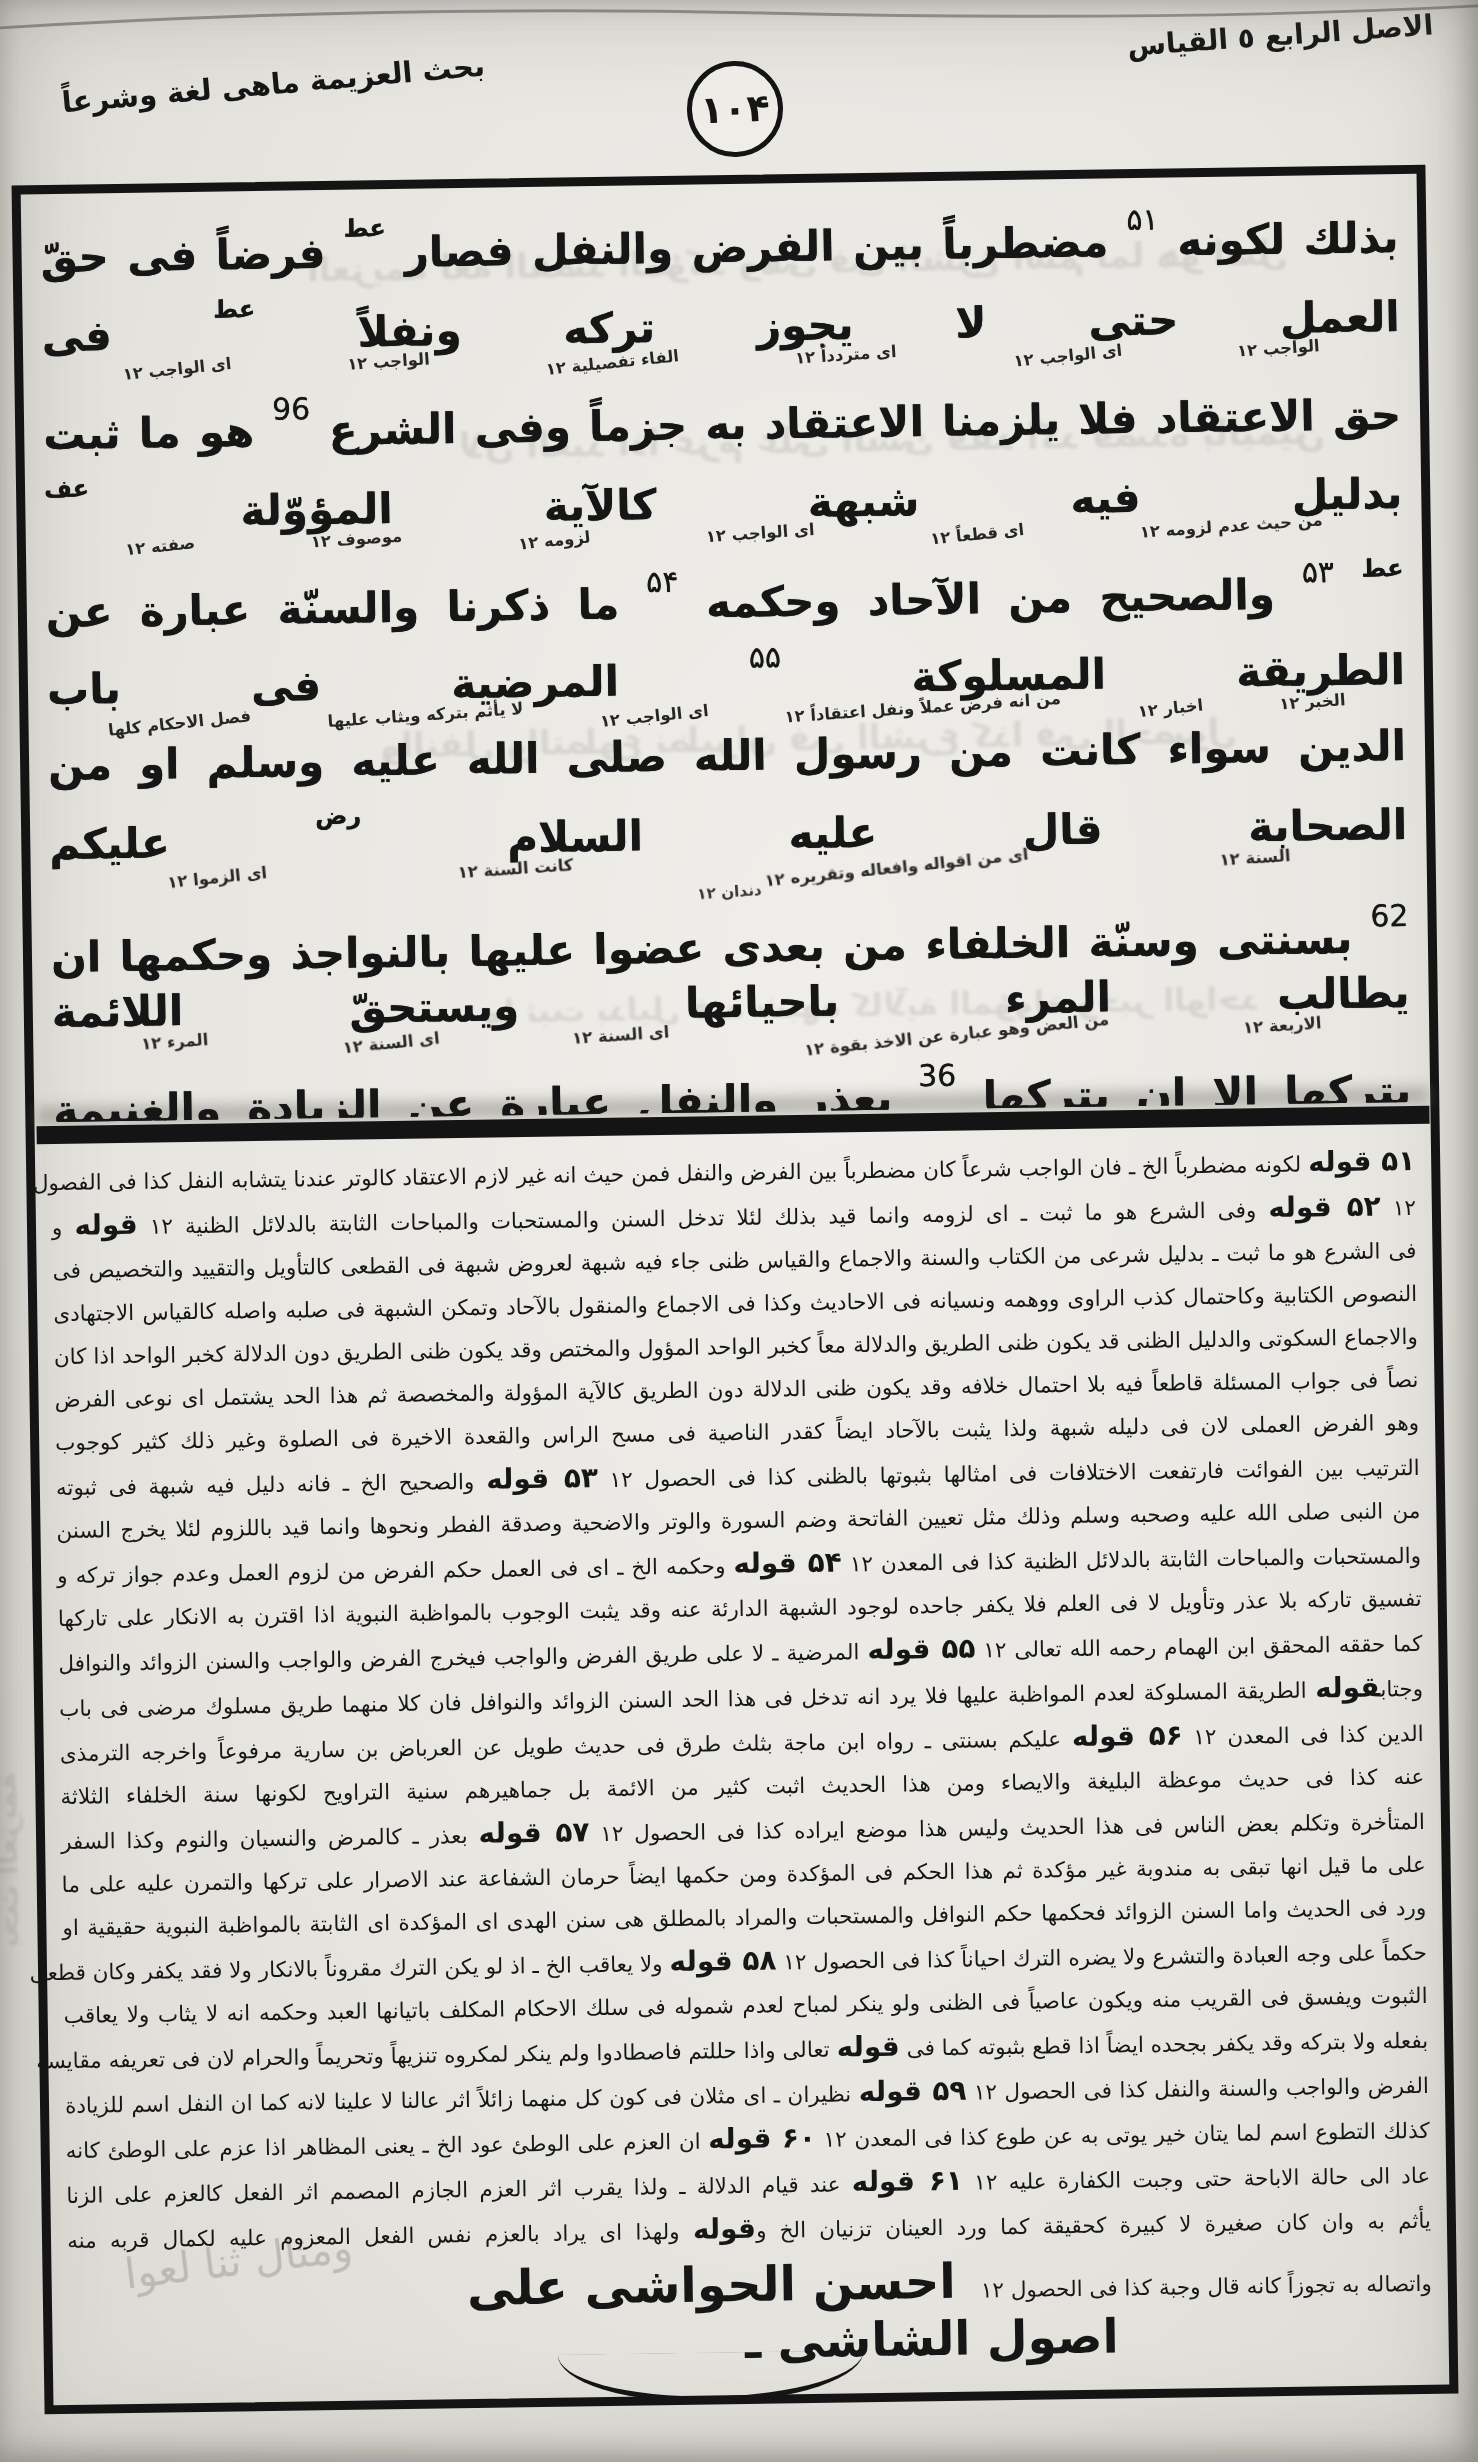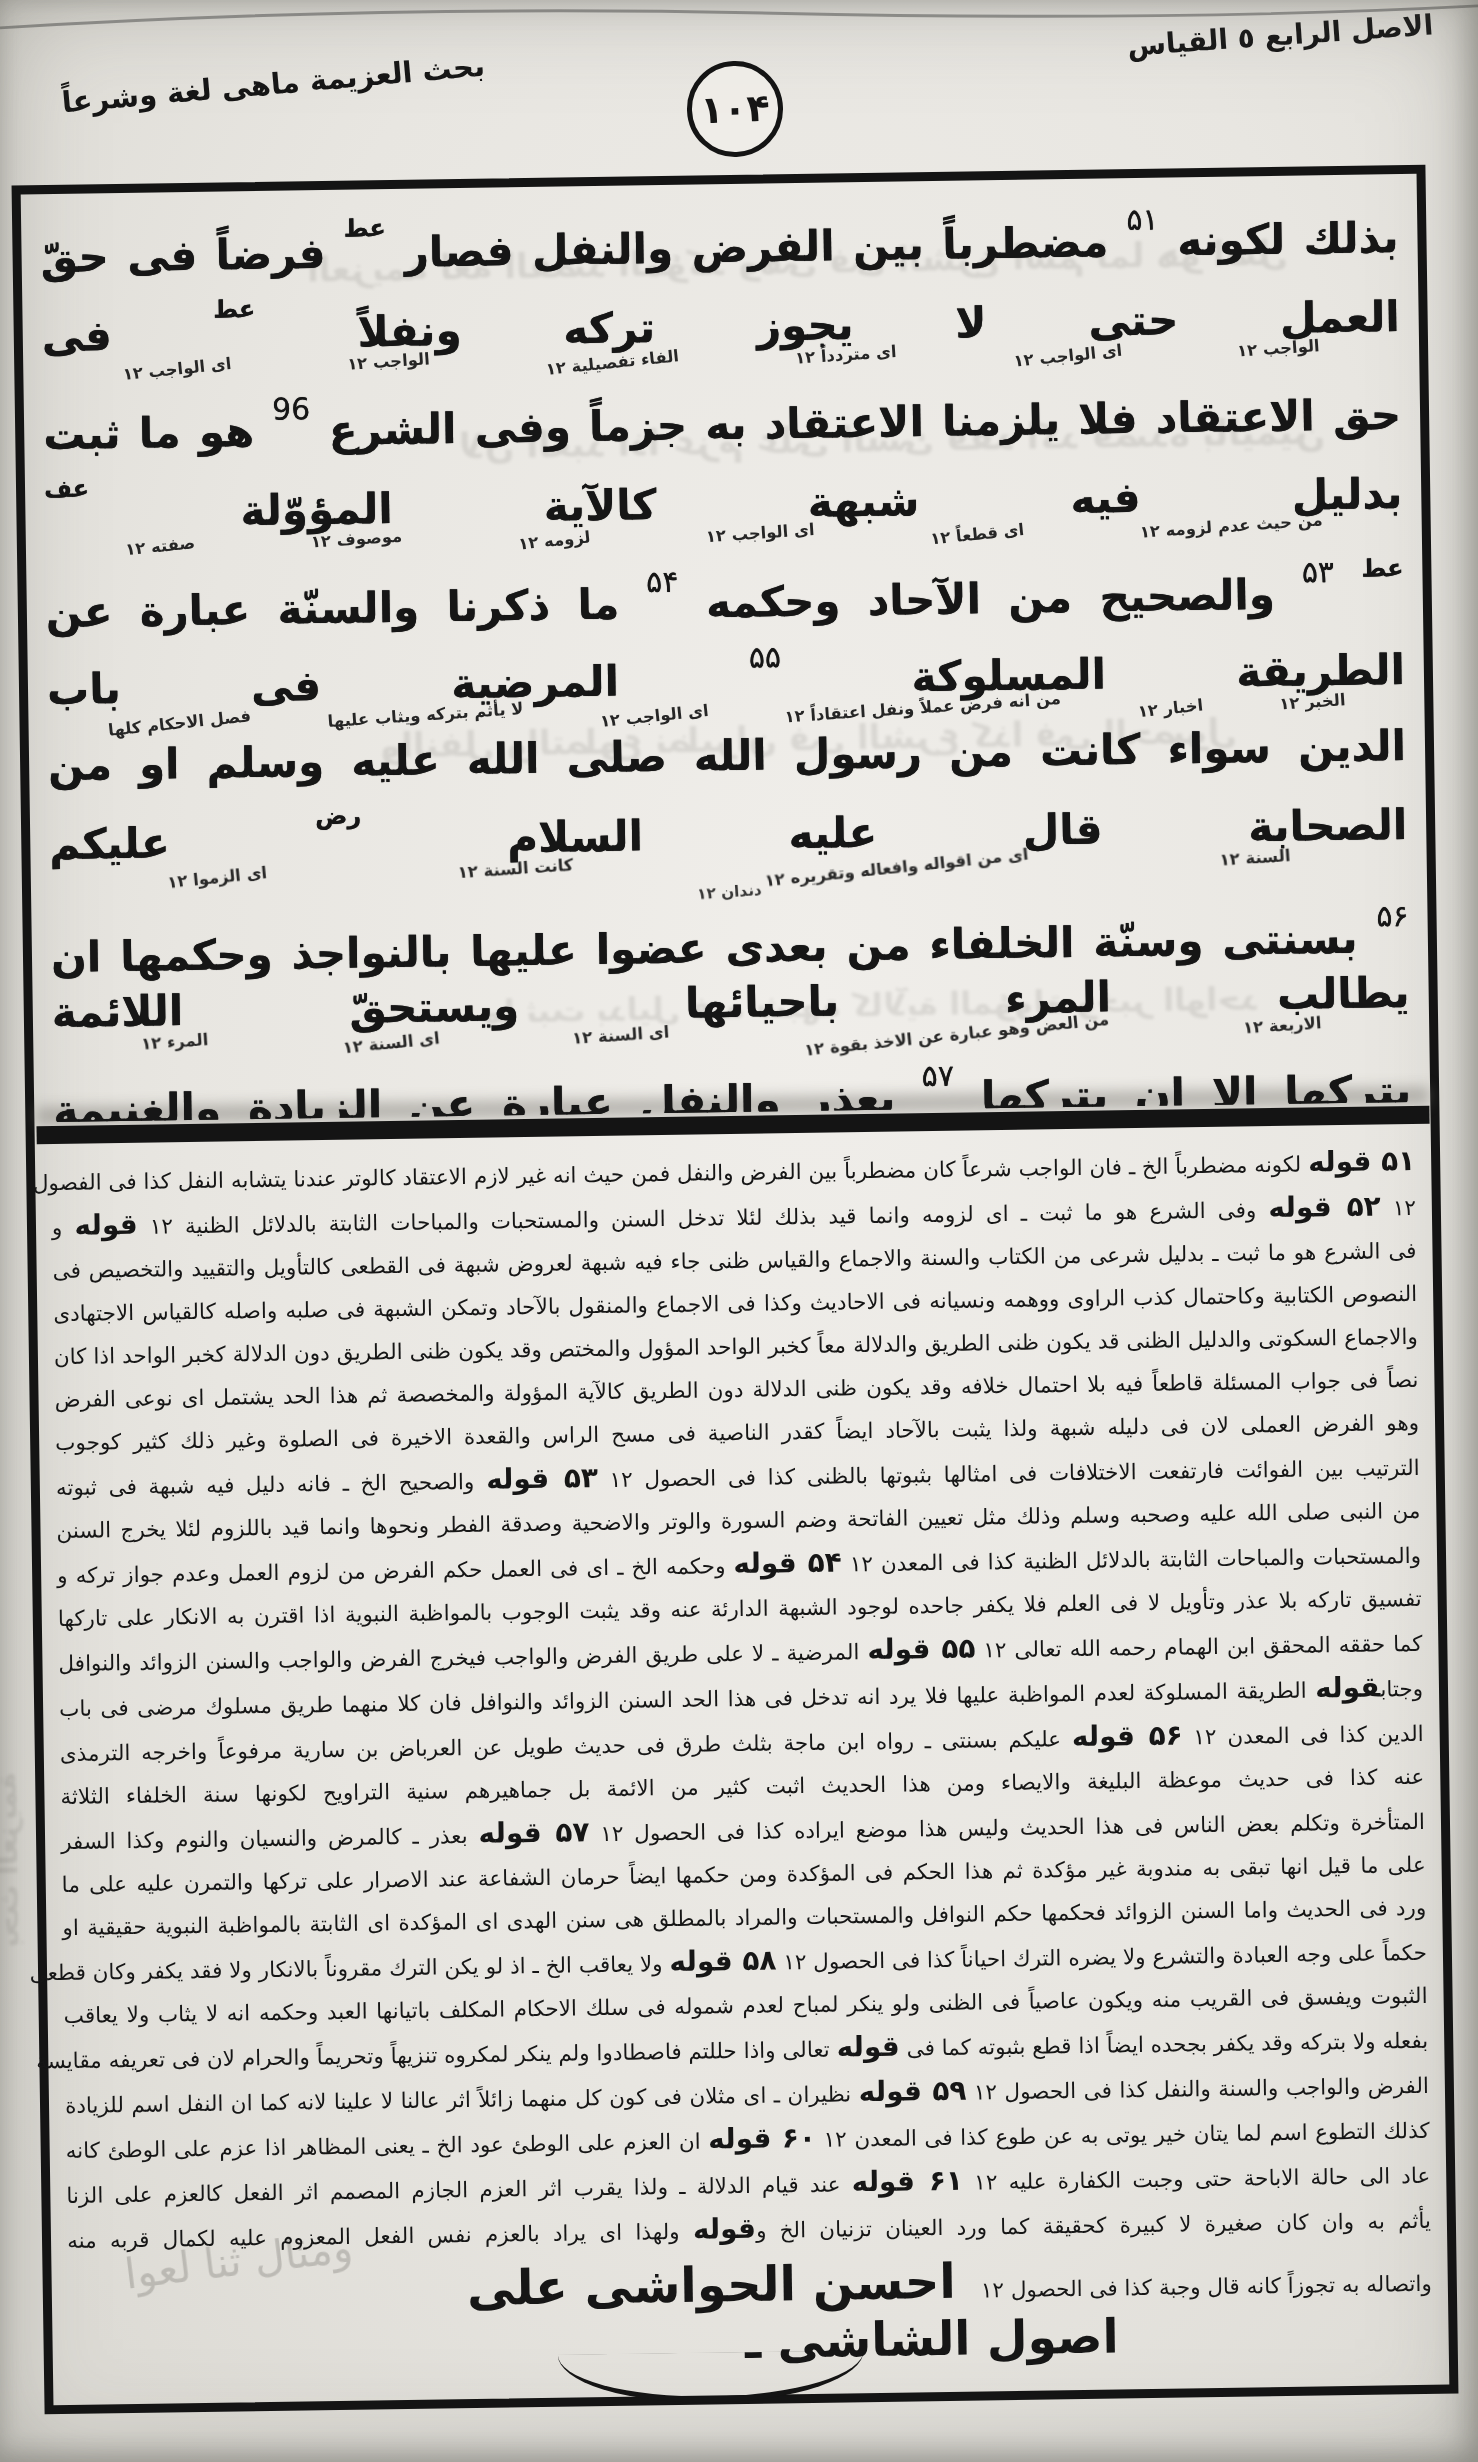--- a/index.html
+++ b/index.html
@@ -128,31 +128,31 @@
           <span>السنة ١٢</span>
           <span>اى من اقواله وافعاله وتقريره ١٢</span>
           <span>كانت السنة ١٢</span>
           <span>اى الزموا ١٢</span>
         </div>
       </div>
       <div class="mline">
         <div class="gloss above">
           <span>دندان ١٢</span>
         </div>
-        <div class="mtext"><span class="ref">۵۶</span> <span class="mt">بسنتى وسنّة الخلفاء من بعدى عضوا عليها بالنواجذ وحكمها ان يطالب المرء باحيائها ويستحقّ اللائمة</span> </div>
+        <div class="mtext"><span class="ref">62</span> <span class="mt">بسنتى وسنّة الخلفاء من بعدى عضوا عليها بالنواجذ وحكمها ان يطالب المرء باحيائها ويستحقّ اللائمة</span> </div>
         <div class="gloss">
           <span>الاربعة ١٢</span>
           <span>من العض وهو عبارة عن الاخذ بقوة ١٢</span>
           <span>اى السنة ١٢</span>
           <span>اى السنة ١٢</span>
           <span>المرء ١٢</span>
         </div>
       </div>
       <div class="mline">
-        <div class="mtext"><span class="mt">بتركها الا ان يتركها</span> <span class="ref">۵۷</span> <span class="mt">بعذر والنفل عبارة عن الزيادة والغنيمة تسمى نفلاً لانها زيادة على ما هو المقصود</span> </div>
+        <div class="mtext"><span class="mt">بتركها الا ان يتركها</span> <span class="ref">36</span> <span class="mt">بعذر والنفل عبارة عن الزيادة والغنيمة تسمى نفلاً لانها زيادة على ما هو المقصود</span> </div>
       </div>
     </div>
   <div class="divider"></div>
   <div class="commentary" id="commentary">
       <div class="cline"><span class="q">۵۱ قوله</span> لكونه مضطرباً الخ ـ فان الواجب شرعاً كان مضطرباً بين الفرض والنفل فمن حيث انه غير لازم الاعتقاد كالوتر عندنا يتشابه النفل كذا فى الفصول</div>
       <div class="cline">١٢ <span class="q">۵۲ قوله</span> وفى الشرع هو ما ثبت ـ اى لزومه وانما قيد بذلك لئلا تدخل السنن والمستحبات والمباحات الثابتة بالدلائل الظنية ١٢ <span class="q">قوله</span> و</div>
       <div class="cline">فى الشرع هو ما ثبت ـ بدليل شرعى من الكتاب والسنة والاجماع والقياس ظنى جاء فيه شبهة لعروض شبهة فى القطعى كالتأويل والتقييد والتخصيص فى</div>
       <div class="cline">النصوص الكتابية وكاحتمال كذب الراوى ووهمه ونسيانه فى الاحاديث وكذا فى الاجماع والمنقول بالآحاد وتمكن الشبهة فى صلبه واصله كالقياس الاجتهادى</div>
       <div class="cline">والاجماع السكوتى والدليل الظنى قد يكون ظنى الطريق والدلالة معاً كخبر الواحد المؤول والمختص وقد يكون ظنى الطريق دون الدلالة كخبر الواحد اذا كان</div>
       <div class="cline">نصاً فى جواب المسئلة قاطعاً فيه بلا احتمال خلافه وقد يكون ظنى الدلالة دون الطريق كالآية المؤولة والمخصصة ثم هذا الحد يشتمل اى نوعى الفرض</div>

